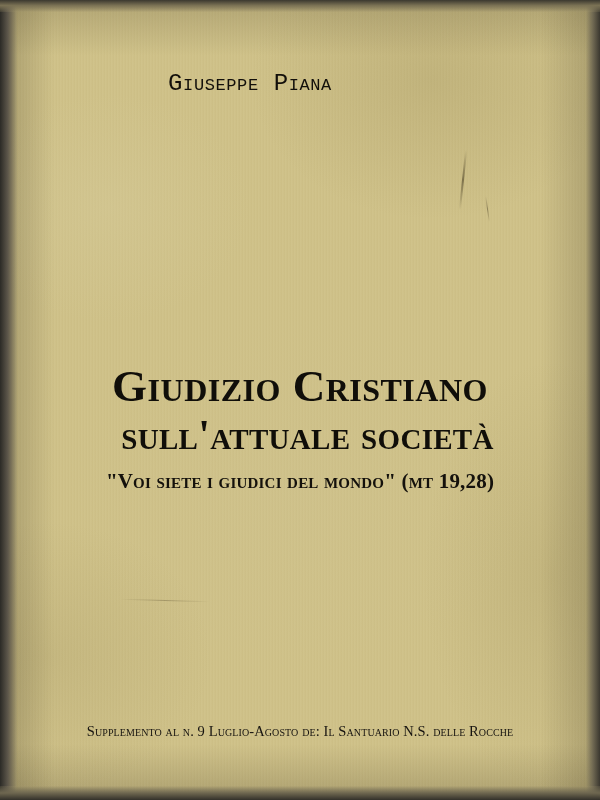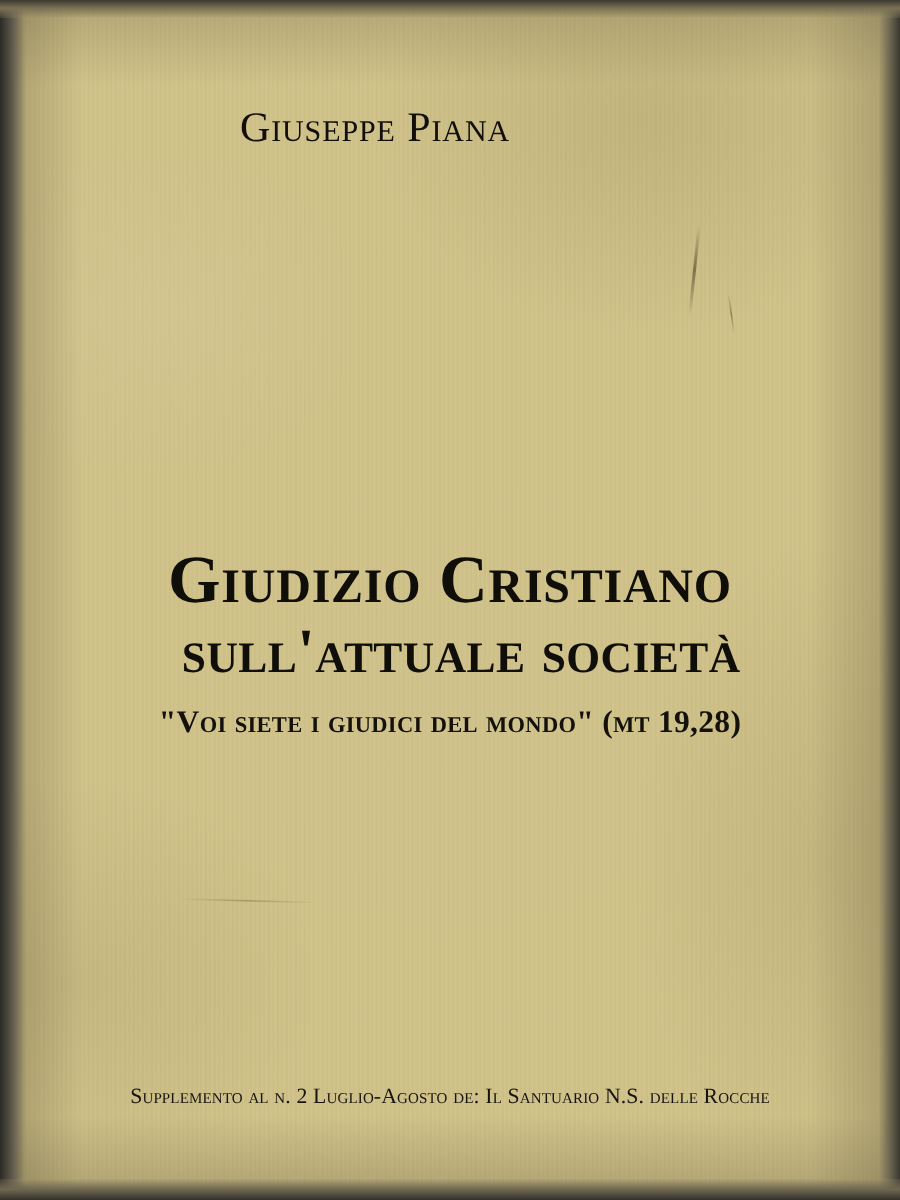--- a/index.html
+++ b/index.html
@@ -121,22 +121,22 @@
     z-index: 7;
     color: #16140f;
   }
 
   .author {
     position: absolute;
     top: 70px;
     left: 0;
     width: 500px;
     text-align: center;
-    font-family: Liberation Serif, serif;
-    font-size: 28px;
+    font-family: Liberation Mono, monospace;
+    font-size: 24px;
     font-variant: small-caps;
     letter-spacing: 0.6px;
     color: #120f0a;
   }
 
   .title-block {
     position: absolute;
     top: 316px;
     left: 0;
     width: 600px;
@@ -207,16 +207,16 @@
   <div class="content">
 
     <div class="author">Giuseppe Piana</div>
 
     <div class="title-block">
       <div class="title-line1">Giudizio Cristiano</div>
       <div class="title-line2">sull'attuale società</div>
       <div class="subtitle">"Voi siete i giudici del mondo" (mt 19,28)</div>
     </div>
 
-    <div class="footer">Supplemento al n. 2 Luglio-Agosto de: Il Santuario N.S. delle Rocche</div>
+    <div class="footer">Supplemento al n. 9 Luglio-Agosto de: Il Santuario N.S. delle Rocche</div>
 
   </div>
 </div>
 
 </body></html>

